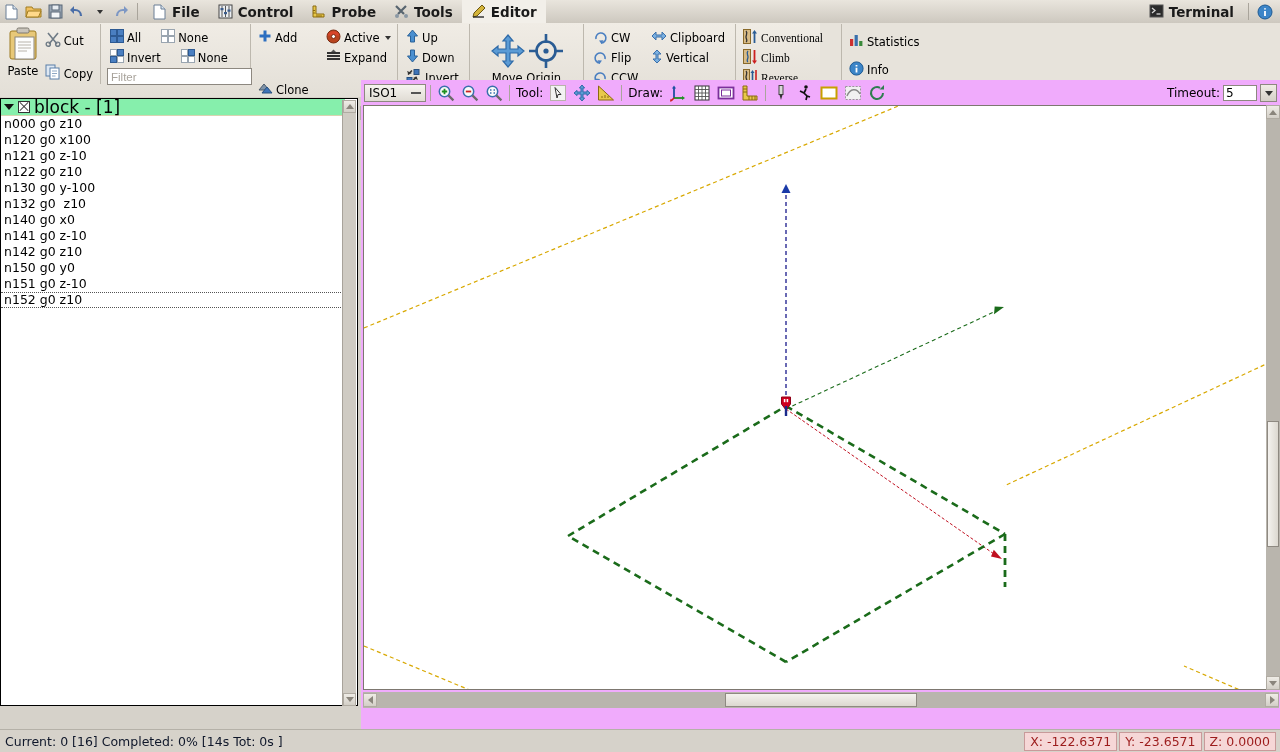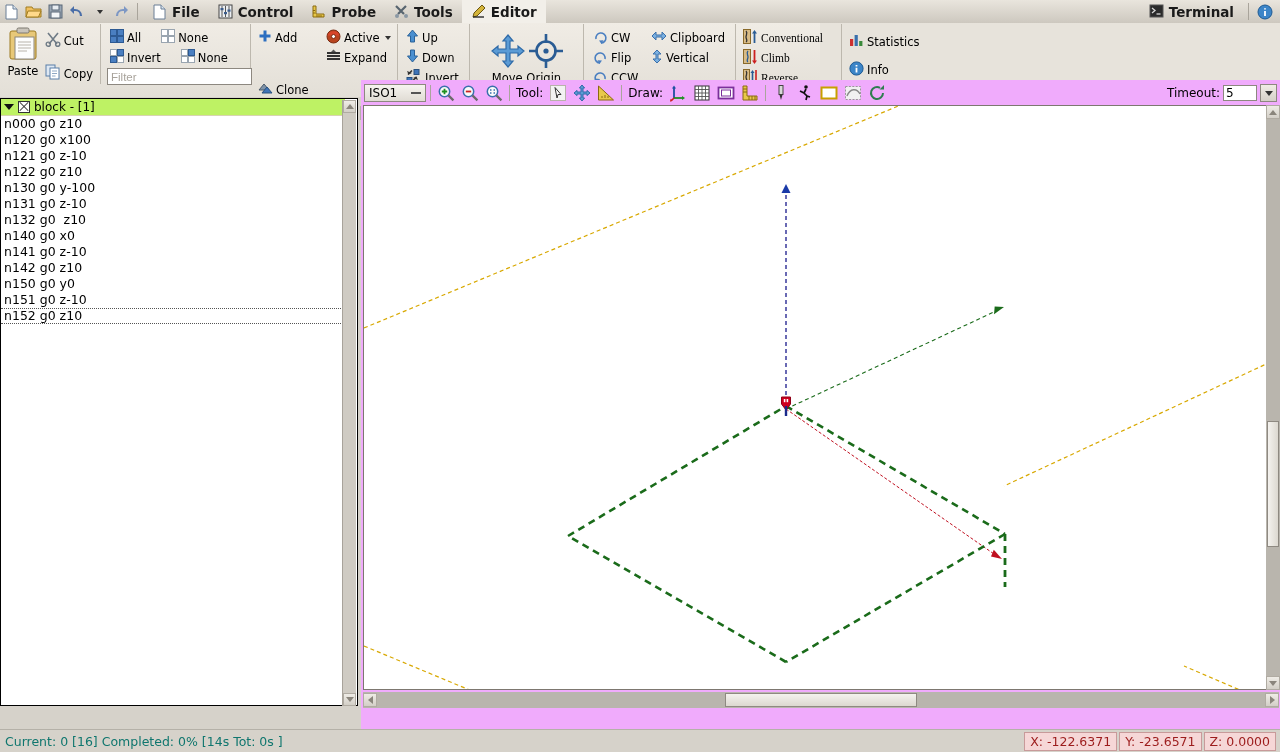--- a/index.html
+++ b/index.html
@@ -61,22 +61,22 @@
     width:145px;height:17px;box-sizing:border-box;border:1px solid #8d8880;background:#fff;
     font-size:11.5px;padding:0 3px;color:#000;
   }
   .filter-input::placeholder{color:#a8a39b;}
 
   
   .leftpanel{position:absolute;left:0;top:97px;width:360px;height:655px;background:#d6d2ca;}
   .listwrap{position:absolute;left:0;top:1px;width:358px;height:608px;border:1px solid #000;background:#fff;box-sizing:border-box;}
   .listinner{position:absolute;left:0;top:0;width:344px;height:606px;overflow:hidden;background:#fff;}
   .blockhead{
-    height:16px;background:#bef264;border-bottom:1px solid #d8d4b0;
-    display:flex;align-items:center;gap:4px;padding-left:3px;font-size:12px;
+    height:16px;background:#86efac;border-bottom:1px solid #d8d4b0;
+    display:flex;align-items:center;gap:4px;padding-left:3px;font-size:17px;
   }
   .tri{width:0;height:0;border-left:5px solid transparent;border-right:5px solid transparent;border-top:6px solid #111;}
   .chkbox{width:10px;height:10px;border:1px solid #333;position:relative;background:#fff;}
   .chkbox:before,.chkbox:after{content:"";position:absolute;left:-1px;top:4px;width:12px;height:1px;background:#333;}
   .chkbox:before{transform:rotate(45deg);}
   .chkbox:after{transform:rotate(-45deg);}
   .gline{height:16px;line-height:16px;padding-left:3px;font-size:12.5px;white-space:pre;}
   .gline.sel{border-top:1px dotted #555;border-bottom:1px dotted #555;height:14px;line-height:14px;}
 
   .vsb{position:absolute;right:1px;top:1px;width:13px;height:606px;background:#cfcbc3;border-left:1px solid #a8a39b;}
@@ -103,21 +103,21 @@
 
   .canvaswrap{position:absolute;left:2px;top:25px;width:915px;height:585px;border:1px solid #7d7870;background:#fff;box-sizing:border-box;overflow:hidden;}
   .canvaswrap svg{display:block;}
   .vsb-right{position:absolute;right:0;top:25px;width:14px;height:585px;background:#b9b5ad;}
   .hsb-bottom{position:absolute;left:2px;top:612px;width:916px;height:16px;background:#b9b5ad;display:flex;align-items:center;}
   .sbthumb-v{position:absolute;left:1px;width:12px;background:linear-gradient(90deg,#f4f2ee,#dcd8d0);border:1px solid #8e8981;box-sizing:border-box;}
   .sbthumb-h{position:absolute;top:1px;height:14px;background:linear-gradient(#f4f2ee,#dcd8d0);border:1px solid #8e8981;box-sizing:border-box;}
 
   
   .statusbar{position:absolute;left:0;top:729px;width:1280px;height:23px;background:#d6d2ca;border-top:1px solid #b5b1a8;}
-  .statustext{position:absolute;left:5px;top:4px;font-size:12.5px;color:#0f766e;}
+  .statustext{position:absolute;left:5px;top:4px;font-size:12.5px;color:#0f172a;}
   .dro{position:absolute;right:4px;top:2px;display:flex;align-items:stretch;height:19px;}
   .dro-cell{
     background:#f6d7d7;border:1px solid #c89a9a;color:#9c1c1c;font-size:12.5px;
     display:flex;align-items:center;padding:0 5px;margin-left:2px;
   }
 </style>
 </head>
 <body>
 
 <div class="app">
@@ -610,21 +610,20 @@
         <div class="blockhead">
           <span class="tri"></span>
           <span class="chkbox"></span>
           <span>block - [1]</span>
         </div>
         <div class="gline">n000 g0 z10</div>
         <div class="gline">n120 g0 x100</div>
         <div class="gline">n121 g0 z-10</div>
         <div class="gline">n122 g0 z10</div>
         <div class="gline">n130 g0 y-100</div>
-        <div class="gline">n131 g0 z-10</div>
         <div class="gline">n132 g0  z10</div>
         <div class="gline">n140 g0 x0</div>
         <div class="gline">n141 g0 z-10</div>
         <div class="gline">n142 g0 z10</div>
         <div class="gline">n150 g0 y0</div>
         <div class="gline">n151 g0 z-10</div>
         <div class="gline sel">n152 g0 z10</div>
       </div>
       <div class="vsb">
         <div class="sb-arrow">

